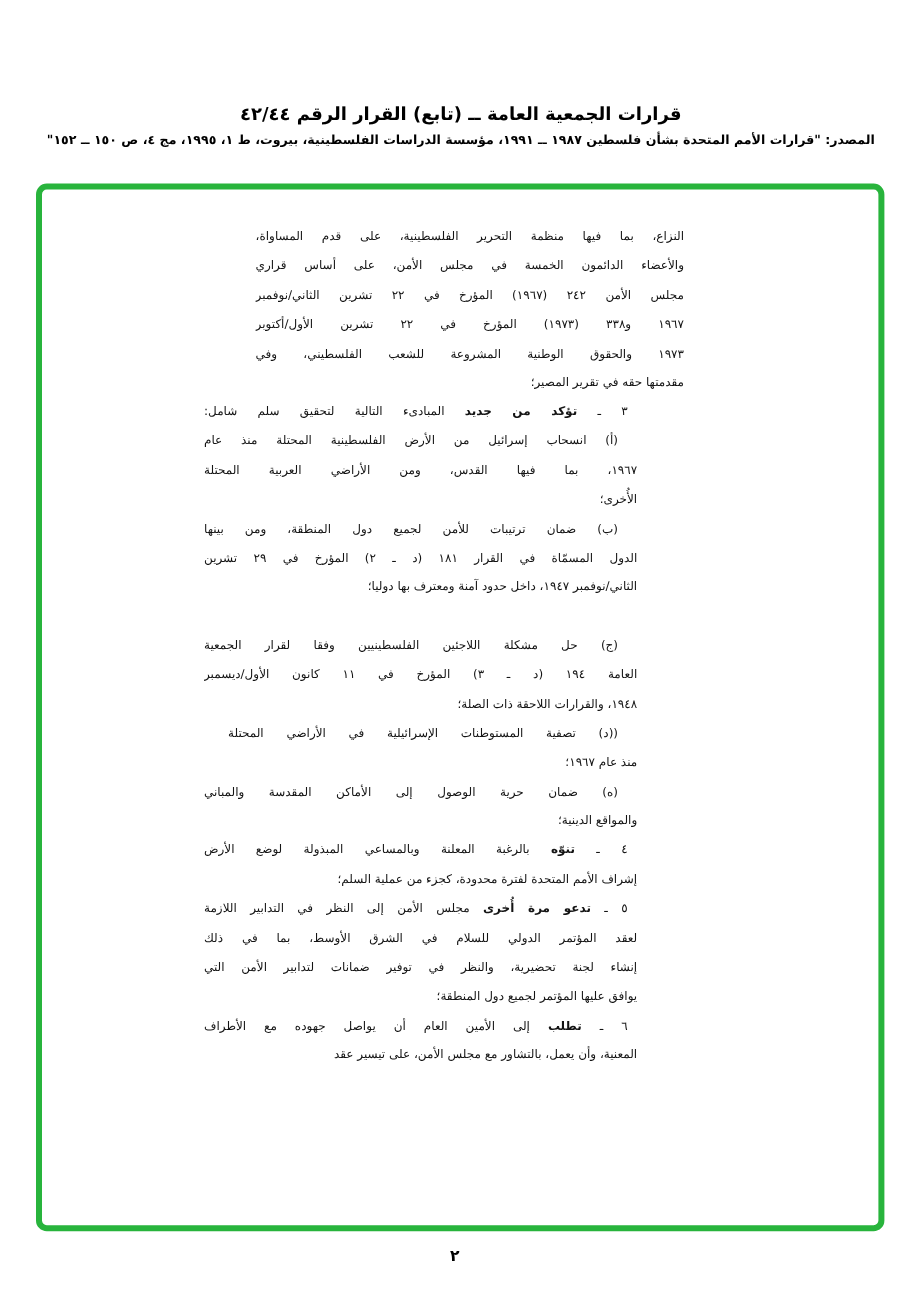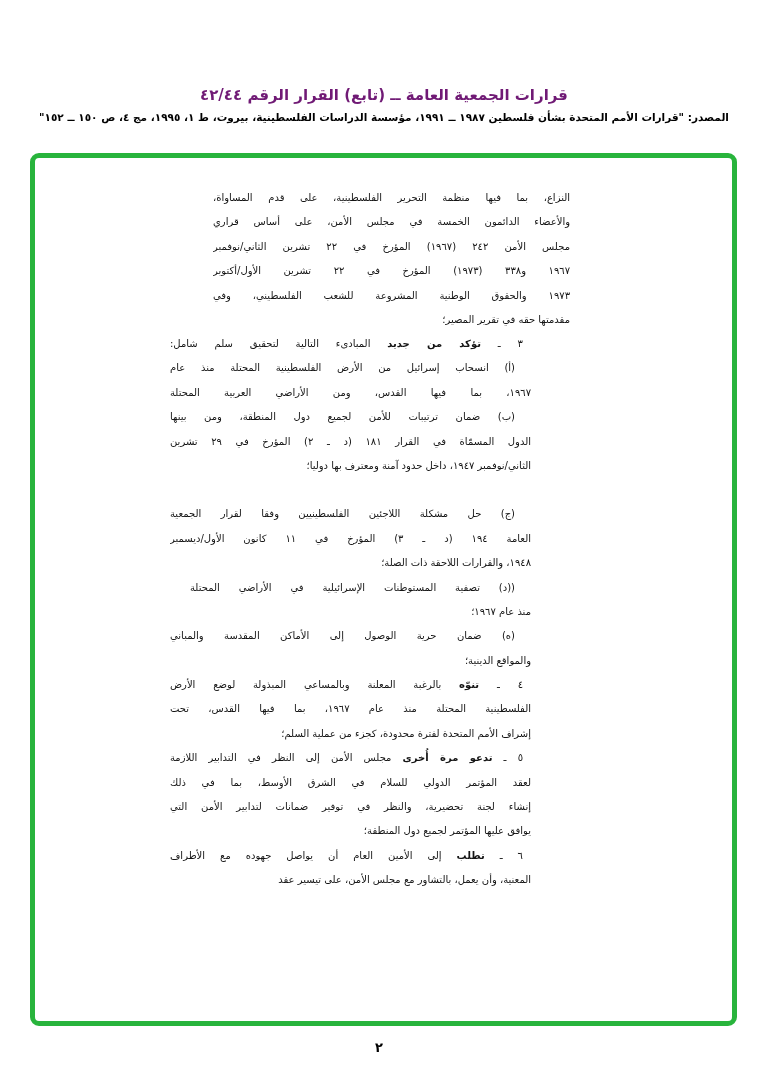--- a/index.html
+++ b/index.html
@@ -2,21 +2,21 @@
 <html lang="ar"><head>
 <meta charset="utf-8">
 <style>
   html,body{margin:0;padding:0;}
   body{
     width:768px;height:1085px;position:relative;background:#ffffff;
     font-family:"DejaVu Sans", sans-serif;color:#141414;overflow:hidden;
   }
   .title{
     position:absolute;top:86px;left:0;width:768px;text-align:center;
-    direction:rtl;font-weight:bold;font-size:15px;color:#701a75;
+    direction:rtl;font-weight:bold;font-size:15px;color:#000000;
   }
   .source{
     position:absolute;top:111px;left:0;width:768px;text-align:center;
     direction:rtl;font-weight:bold;font-size:10.5px;color:#000;
   }
   .frame{
     position:absolute;left:30px;top:153px;width:697px;height:863px;
     border:5px solid #28b43c;border-radius:9px;background:#fff;
   }
   .textcol{position:absolute;direction:rtl;}
@@ -46,32 +46,32 @@
     <div class="line j" style="padding-right: 0px;"><span>والأعضاء الدائمون الخمسة في مجلس الأمن، على أساس قراري</span></div>
     <div class="line j" style="padding-right: 0px;"><span>مجلس الأمن ٢٤٢ (١٩٦٧) المؤرخ في ٢٢ تشرين الثاني/نوفمبر</span></div>
     <div class="line j" style="padding-right: 0px;"><span>١٩٦٧ و٣٣٨ (١٩٧٣) المؤرخ في ٢٢ تشرين الأول/أكتوبر</span></div>
     <div class="line j" style="padding-right: 0px;"><span>١٩٧٣ والحقوق الوطنية المشروعة للشعب الفلسطيني، وفي</span></div>
     <div class="line" style="padding-right: 0px;"><span>مقدمتها حقه في تقرير المصير؛</span></div>
   </div>
 <div class="textcol block-b">
     <div class="line j" style="padding-right: 8px;"><span>٣ ـ </span><b>تؤكد من جديد</b><span> المبادىء التالية لتحقيق سلم شامل:</span></div>
     <div class="line j" style="padding-right: 16px;"><span>(أ) انسحاب إسرائيل من الأرض الفلسطينية المحتلة منذ عام</span></div>
     <div class="line j" style="padding-right: 0px;"><span>١٩٦٧، بما فيها القدس، ومن الأراضي العربية المحتلة</span></div>
+    <div class="line" style="padding-right: 0px;"><span>الأُخرى؛</span></div>
     <div class="line j" style="padding-right: 16px;"><span>(ب) ضمان ترتيبات للأمن لجميع دول المنطقة، ومن بينها</span></div>
     <div class="line j" style="padding-right: 0px;"><span>الدول المسمّاة في القرار ١٨١ (د ـ ٢) المؤرخ في ٢٩ تشرين</span></div>
     <div class="line" style="padding-right: 0px;"><span>الثاني/نوفمبر ١٩٤٧، داخل حدود آمنة ومعترف بها دوليا؛</span></div>
     <div class="line j" style="padding-right: 16px; margin-top: 24px;"><span>(ج) حل مشكلة اللاجئين الفلسطينيين وفقا لقرار الجمعية</span></div>
     <div class="line j" style="padding-right: 0px;"><span>العامة ١٩٤ (د ـ ٣) المؤرخ في ١١ كانون الأول/ديسمبر</span></div>
     <div class="line" style="padding-right: 0px;"><span>١٩٤٨، والقرارات اللاحقة ذات الصلة؛</span></div>
     <div class="line j" style="padding-right: 16px; margin-left: 20px;"><span>((د) تصفية المستوطنات الإسرائيلية في الأراضي المحتلة</span></div>
     <div class="line" style="padding-right: 0px;"><span>منذ عام ١٩٦٧؛</span></div>
     <div class="line j" style="padding-right: 16px;"><span>(ه) ضمان حرية الوصول إلى الأماكن المقدسة والمباني</span></div>
     <div class="line" style="padding-right: 0px;"><span>والمواقع الدينية؛</span></div>
     <div class="line j" style="padding-right: 8px;"><span>٤ ـ </span><b>تنوّه</b><span> بالرغبة المعلنة وبالمساعي المبذولة لوضع الأرض</span></div>
-    <div class="line j" style="padding-right: 0px;"><span>الفلسطينية المحتلة منذ عام ١٩٦٧، بما فيها القدس، تحت</span></div>
     <div class="line" style="padding-right: 0px;"><span>إشراف الأمم المتحدة لفترة محدودة، كجزء من عملية السلم؛</span></div>
     <div class="line j" style="padding-right: 8px;"><span>٥ ـ </span><b>تدعو مرة أُخرى</b><span> مجلس الأمن إلى النظر في التدابير اللازمة</span></div>
     <div class="line j" style="padding-right: 0px;"><span>لعقد المؤتمر الدولي للسلام في الشرق الأوسط، بما في ذلك</span></div>
     <div class="line j" style="padding-right: 0px;"><span>إنشاء لجنة تحضيرية، والنظر في توفير ضمانات لتدابير الأمن التي</span></div>
     <div class="line" style="padding-right: 0px;"><span>يوافق عليها المؤتمر لجميع دول المنطقة؛</span></div>
     <div class="line j" style="padding-right: 8px;"><span>٦ ـ </span><b>تطلب</b><span> إلى الأمين العام أن يواصل جهوده مع الأطراف</span></div>
     <div class="line" style="padding-right: 0px;"><span>المعنية، وأن يعمل، بالتشاور مع مجلس الأمن، على تيسير عقد</span></div>
   </div>
 
 <div class="pagenum">٢</div>

